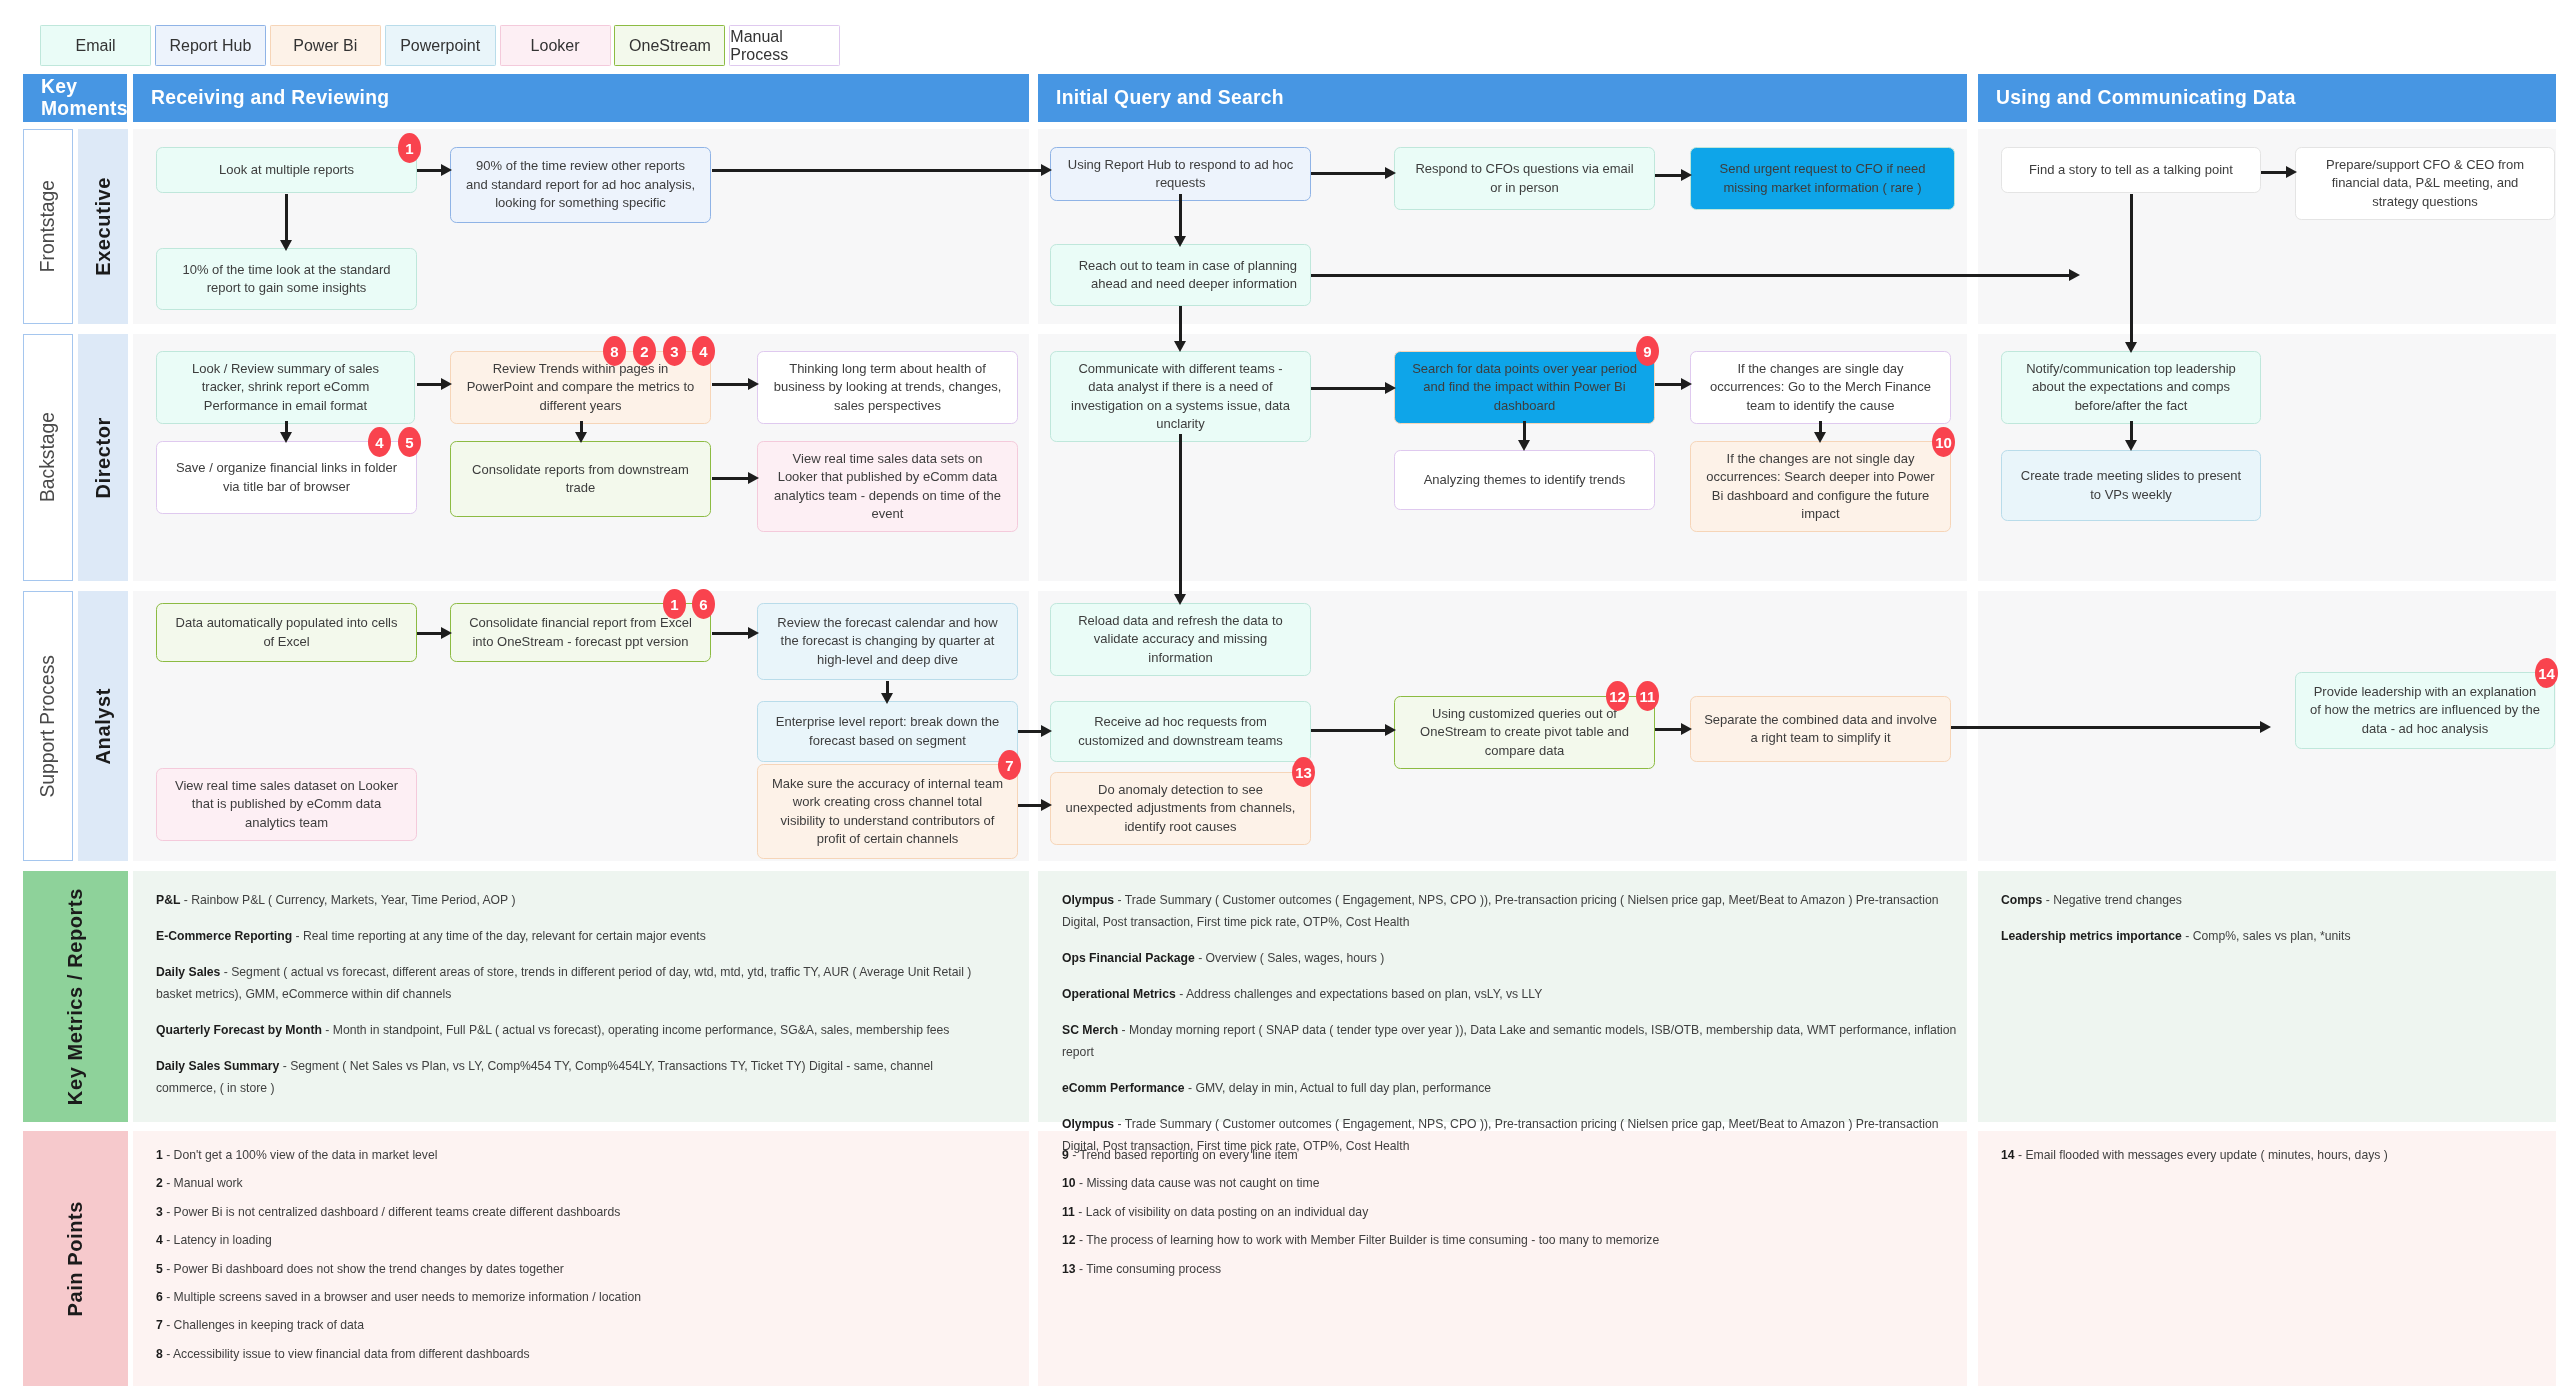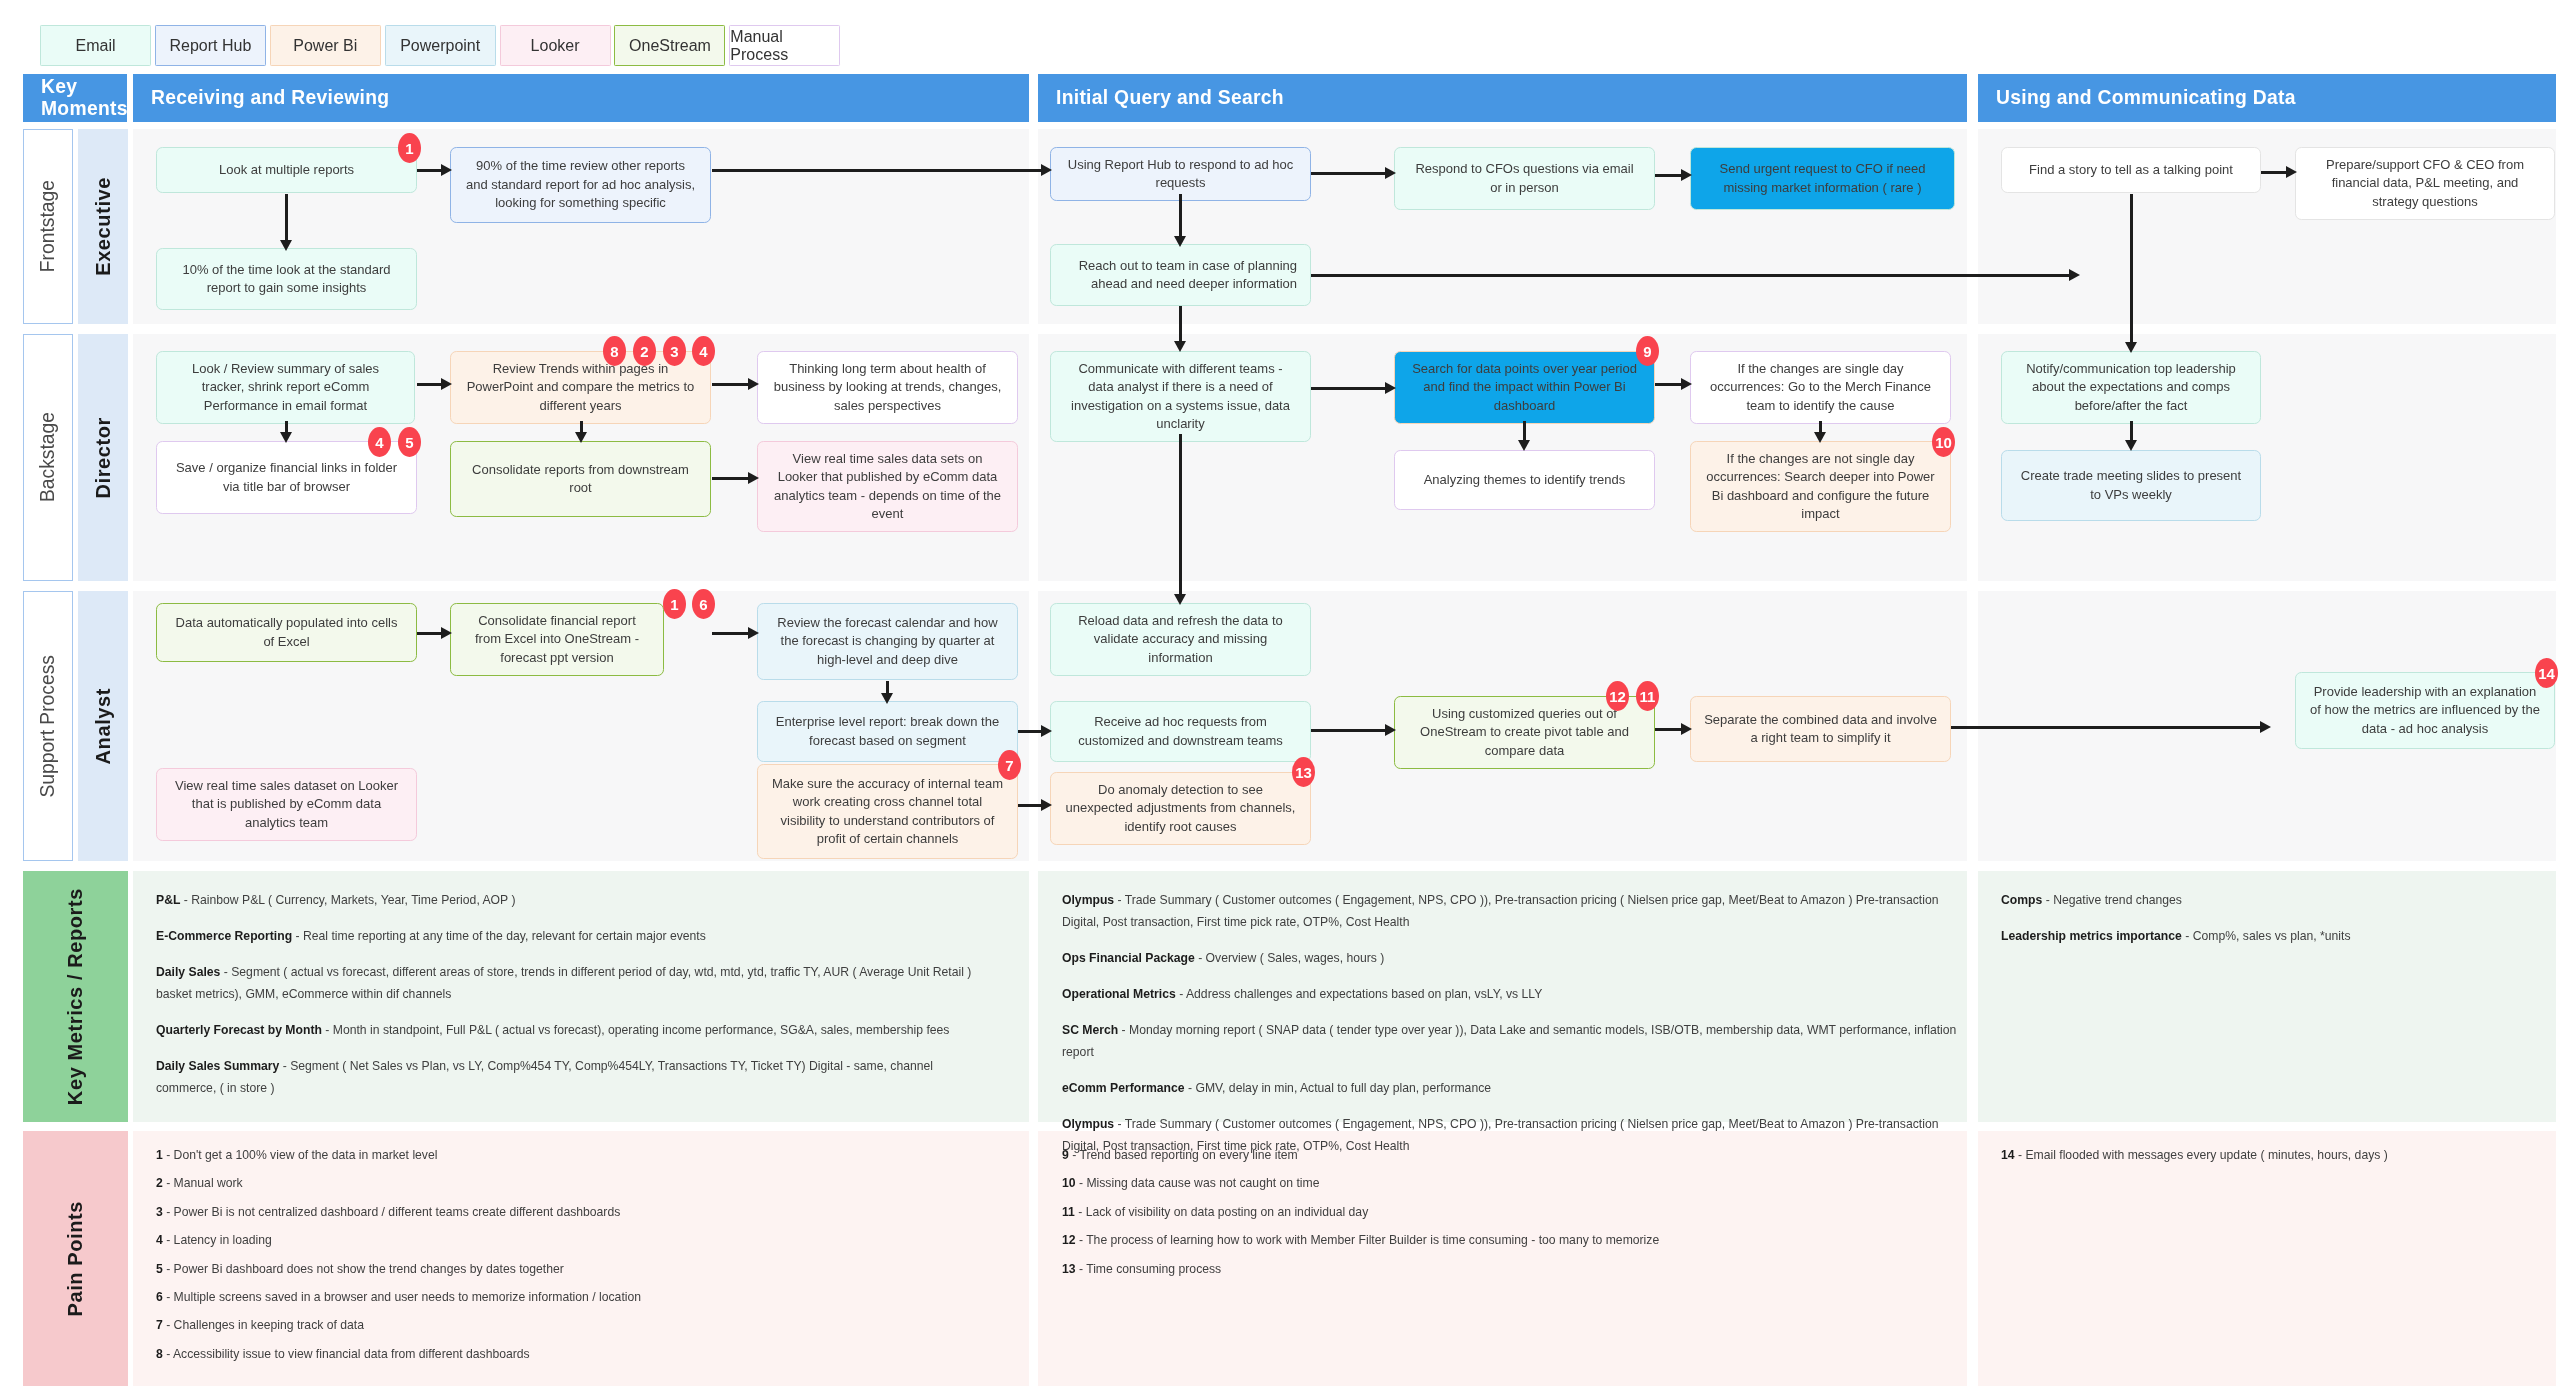--- a/index.html
+++ b/index.html
@@ -204,31 +204,31 @@
       <div class="card" style="left: 1050px; top: 147px; width: 261px; min-height: 46px; background: rgb(237, 243, 252); border-color: rgb(143, 179, 230);">Using Report Hub to respond to ad hoc requests</div>
       <div class="card" style="left: 1394px; top: 147px; width: 261px; min-height: 63px; background: rgb(234, 252, 247); border-color: rgb(191, 231, 219);">Respond to CFOs questions via email or in person</div>
       <div class="card" style="left: 1690px; top: 147px; width: 265px; min-height: 63px; background: #0ea5e9; border-color: rgb(191, 231, 219);">Send urgent request to CFO if need missing market information ( rare )</div>
       <div class="card" style="left: 1050px; top: 244px; width: 261px; min-height: 62px; background: rgb(234, 252, 247); border-color: rgb(191, 231, 219); text-align: right;">Reach out to team in case of planning ahead and need deeper information</div>
       <div class="card" style="left: 2001px; top: 147px; width: 260px; min-height: 46px; background: rgb(255, 255, 255); border-color: rgb(228, 228, 228);">Find a story to tell as a talking point</div>
       <div class="card" style="left: 2295px; top: 147px; width: 260px; min-height: 63px; background: rgb(255, 255, 255); border-color: rgb(228, 228, 228);">Prepare/support CFO &amp; CEO from financial data, P&amp;L meeting, and strategy questions</div>
       <div class="card" style="left: 156px; top: 351px; width: 259px; min-height: 71px; background: rgb(234, 252, 247); border-color: rgb(191, 231, 219);">Look / Review summary of sales tracker, shrink report eComm Performance in email format</div>
       <div class="card" style="left: 450px; top: 351px; width: 261px; min-height: 71px; background: rgb(253, 242, 232); border-color: rgb(246, 213, 184);">Review Trends within pages in PowerPoint and compare the metrics to different years</div>
       <div class="card" style="left: 757px; top: 351px; width: 261px; min-height: 71px; background: rgb(255, 255, 255); border-color: rgb(223, 201, 239);">Thinking long term about health of business by looking at trends, changes, sales perspectives</div>
       <div class="card" style="left: 156px; top: 441px; width: 261px; min-height: 73px; background: rgb(255, 255, 255); border-color: rgb(223, 201, 239);">Save / organize financial links in folder via title bar of browser</div>
-      <div class="card" style="left: 450px; top: 441px; width: 261px; min-height: 76px; background: rgb(243, 249, 236); border-color: rgb(140, 187, 66); border-width: 1.9px;">Consolidate reports from downstream root</div>
+      <div class="card" style="left: 450px; top: 441px; width: 261px; min-height: 76px; background: rgb(243, 249, 236); border-color: rgb(140, 187, 66); border-width: 1.9px;">Consolidate reports from downstream trade</div>
       <div class="card" style="left: 757px; top: 441px; width: 261px; min-height: 84px; background: rgb(253, 239, 244); border-color: rgb(244, 202, 219);">View real time sales data sets on Looker that published by eComm data analytics team - depends on time of the event</div>
       <div class="card" style="left: 1050px; top: 351px; width: 261px; min-height: 84px; background: rgb(234, 252, 247); border-color: rgb(191, 231, 219);">Communicate with different teams - data analyst if there is a need of investigation on a systems issue, data unclarity</div>
       <div class="card" style="left: 1394px; top: 351px; width: 261px; min-height: 71px; background: #0ea5e9; border-color: rgb(246, 213, 184);">Search for data points over year period and find the impact within Power Bi dashboard</div>
       <div class="card" style="left: 1690px; top: 351px; width: 261px; min-height: 71px; background: rgb(255, 255, 255); border-color: rgb(223, 201, 239);">If the changes are single day occurrences: Go to the Merch Finance team to identify the cause</div>
       <div class="card" style="left: 1394px; top: 450px; width: 261px; min-height: 60px; background: rgb(255, 255, 255); border-color: rgb(223, 201, 239);">Analyzing themes to identify trends</div>
       <div class="card" style="left: 1690px; top: 441px; width: 261px; min-height: 81px; background: rgb(253, 242, 232); border-color: rgb(246, 213, 184);">If the changes are not single day occurrences: Search deeper into Power Bi dashboard and configure the future impact</div>
       <div class="card" style="left: 2001px; top: 351px; width: 260px; min-height: 71px; background: rgb(234, 252, 247); border-color: rgb(191, 231, 219);">Notify/communication top leadership about the expectations and comps before/after the fact</div>
       <div class="card" style="left: 2001px; top: 450px; width: 260px; min-height: 71px; background: rgb(233, 245, 250); border-color: rgb(185, 220, 234);">Create trade meeting slides to present to VPs weekly</div>
       <div class="card" style="left: 156px; top: 603px; width: 261px; min-height: 59px; background: rgb(243, 249, 236); border-color: rgb(140, 187, 66); border-width: 1.9px;">Data automatically populated into cells of Excel</div>
-      <div class="card" style="left: 450px; top: 603px; width: 214px; min-height: 59px; background: rgb(243, 249, 236); border-color: rgb(140, 187, 66); border-width: 1.9px;">Consolidate financial report from Excel into OneStream - forecast ppt version</div>
+      <div class="card" style="left: 450px; top: 603px; width: 261px; min-height: 59px; background: rgb(243, 249, 236); border-color: rgb(140, 187, 66); border-width: 1.9px;">Consolidate financial report from Excel into OneStream - forecast ppt version</div>
       <div class="card" style="left: 757px; top: 603px; width: 261px; min-height: 77px; background: rgb(233, 245, 250); border-color: rgb(185, 220, 234);">Review the forecast calendar and how the forecast is changing by quarter at high-level and deep dive</div>
       <div class="card" style="left: 757px; top: 701px; width: 261px; min-height: 61px; background: rgb(233, 245, 250); border-color: rgb(185, 220, 234);">Enterprise level report: break down the forecast based on segment</div>
       <div class="card" style="left: 1050px; top: 603px; width: 261px; min-height: 64px; background: rgb(234, 252, 247); border-color: rgb(191, 231, 219);">Reload data and refresh the data to validate accuracy and missing information</div>
       <div class="card" style="left: 1050px; top: 701px; width: 261px; min-height: 61px; background: rgb(234, 252, 247); border-color: rgb(191, 231, 219);">Receive ad hoc requests from customized and downstream teams</div>
       <div class="card" style="left: 1394px; top: 696px; width: 261px; min-height: 66px; background: rgb(243, 249, 236); border-color: rgb(140, 187, 66); border-width: 1.9px;">Using customized queries out of OneStream to create pivot table and compare data</div>
       <div class="card" style="left: 1690px; top: 696px; width: 261px; min-height: 66px; background: rgb(253, 242, 232); border-color: rgb(246, 213, 184);">Separate the combined data and involve a right team to simplify it</div>
       <div class="card" style="left: 156px; top: 768px; width: 261px; min-height: 64px; background: rgb(253, 239, 244); border-color: rgb(244, 202, 219);">View real time sales dataset on Looker that is published by eComm data analytics team</div>
       <div class="card" style="left: 757px; top: 764px; width: 261px; min-height: 95px; background: rgb(253, 242, 232); border-color: rgb(246, 213, 184);">Make sure the accuracy of internal team work creating cross channel total visibility to understand contributors of profit of certain channels</div>
       <div class="card" style="left: 1050px; top: 772px; width: 261px; min-height: 63px; background: rgb(253, 242, 232); border-color: rgb(246, 213, 184);">Do anomaly detection to see unexpected adjustments from channels, identify root causes</div>
       <div class="card" style="left: 2295px; top: 672px; width: 260px; min-height: 77px; background: rgb(234, 252, 247); border-color: rgb(191, 231, 219);">Provide leadership with an explanation of how the metrics are influenced by the data - ad hoc analysis</div>

